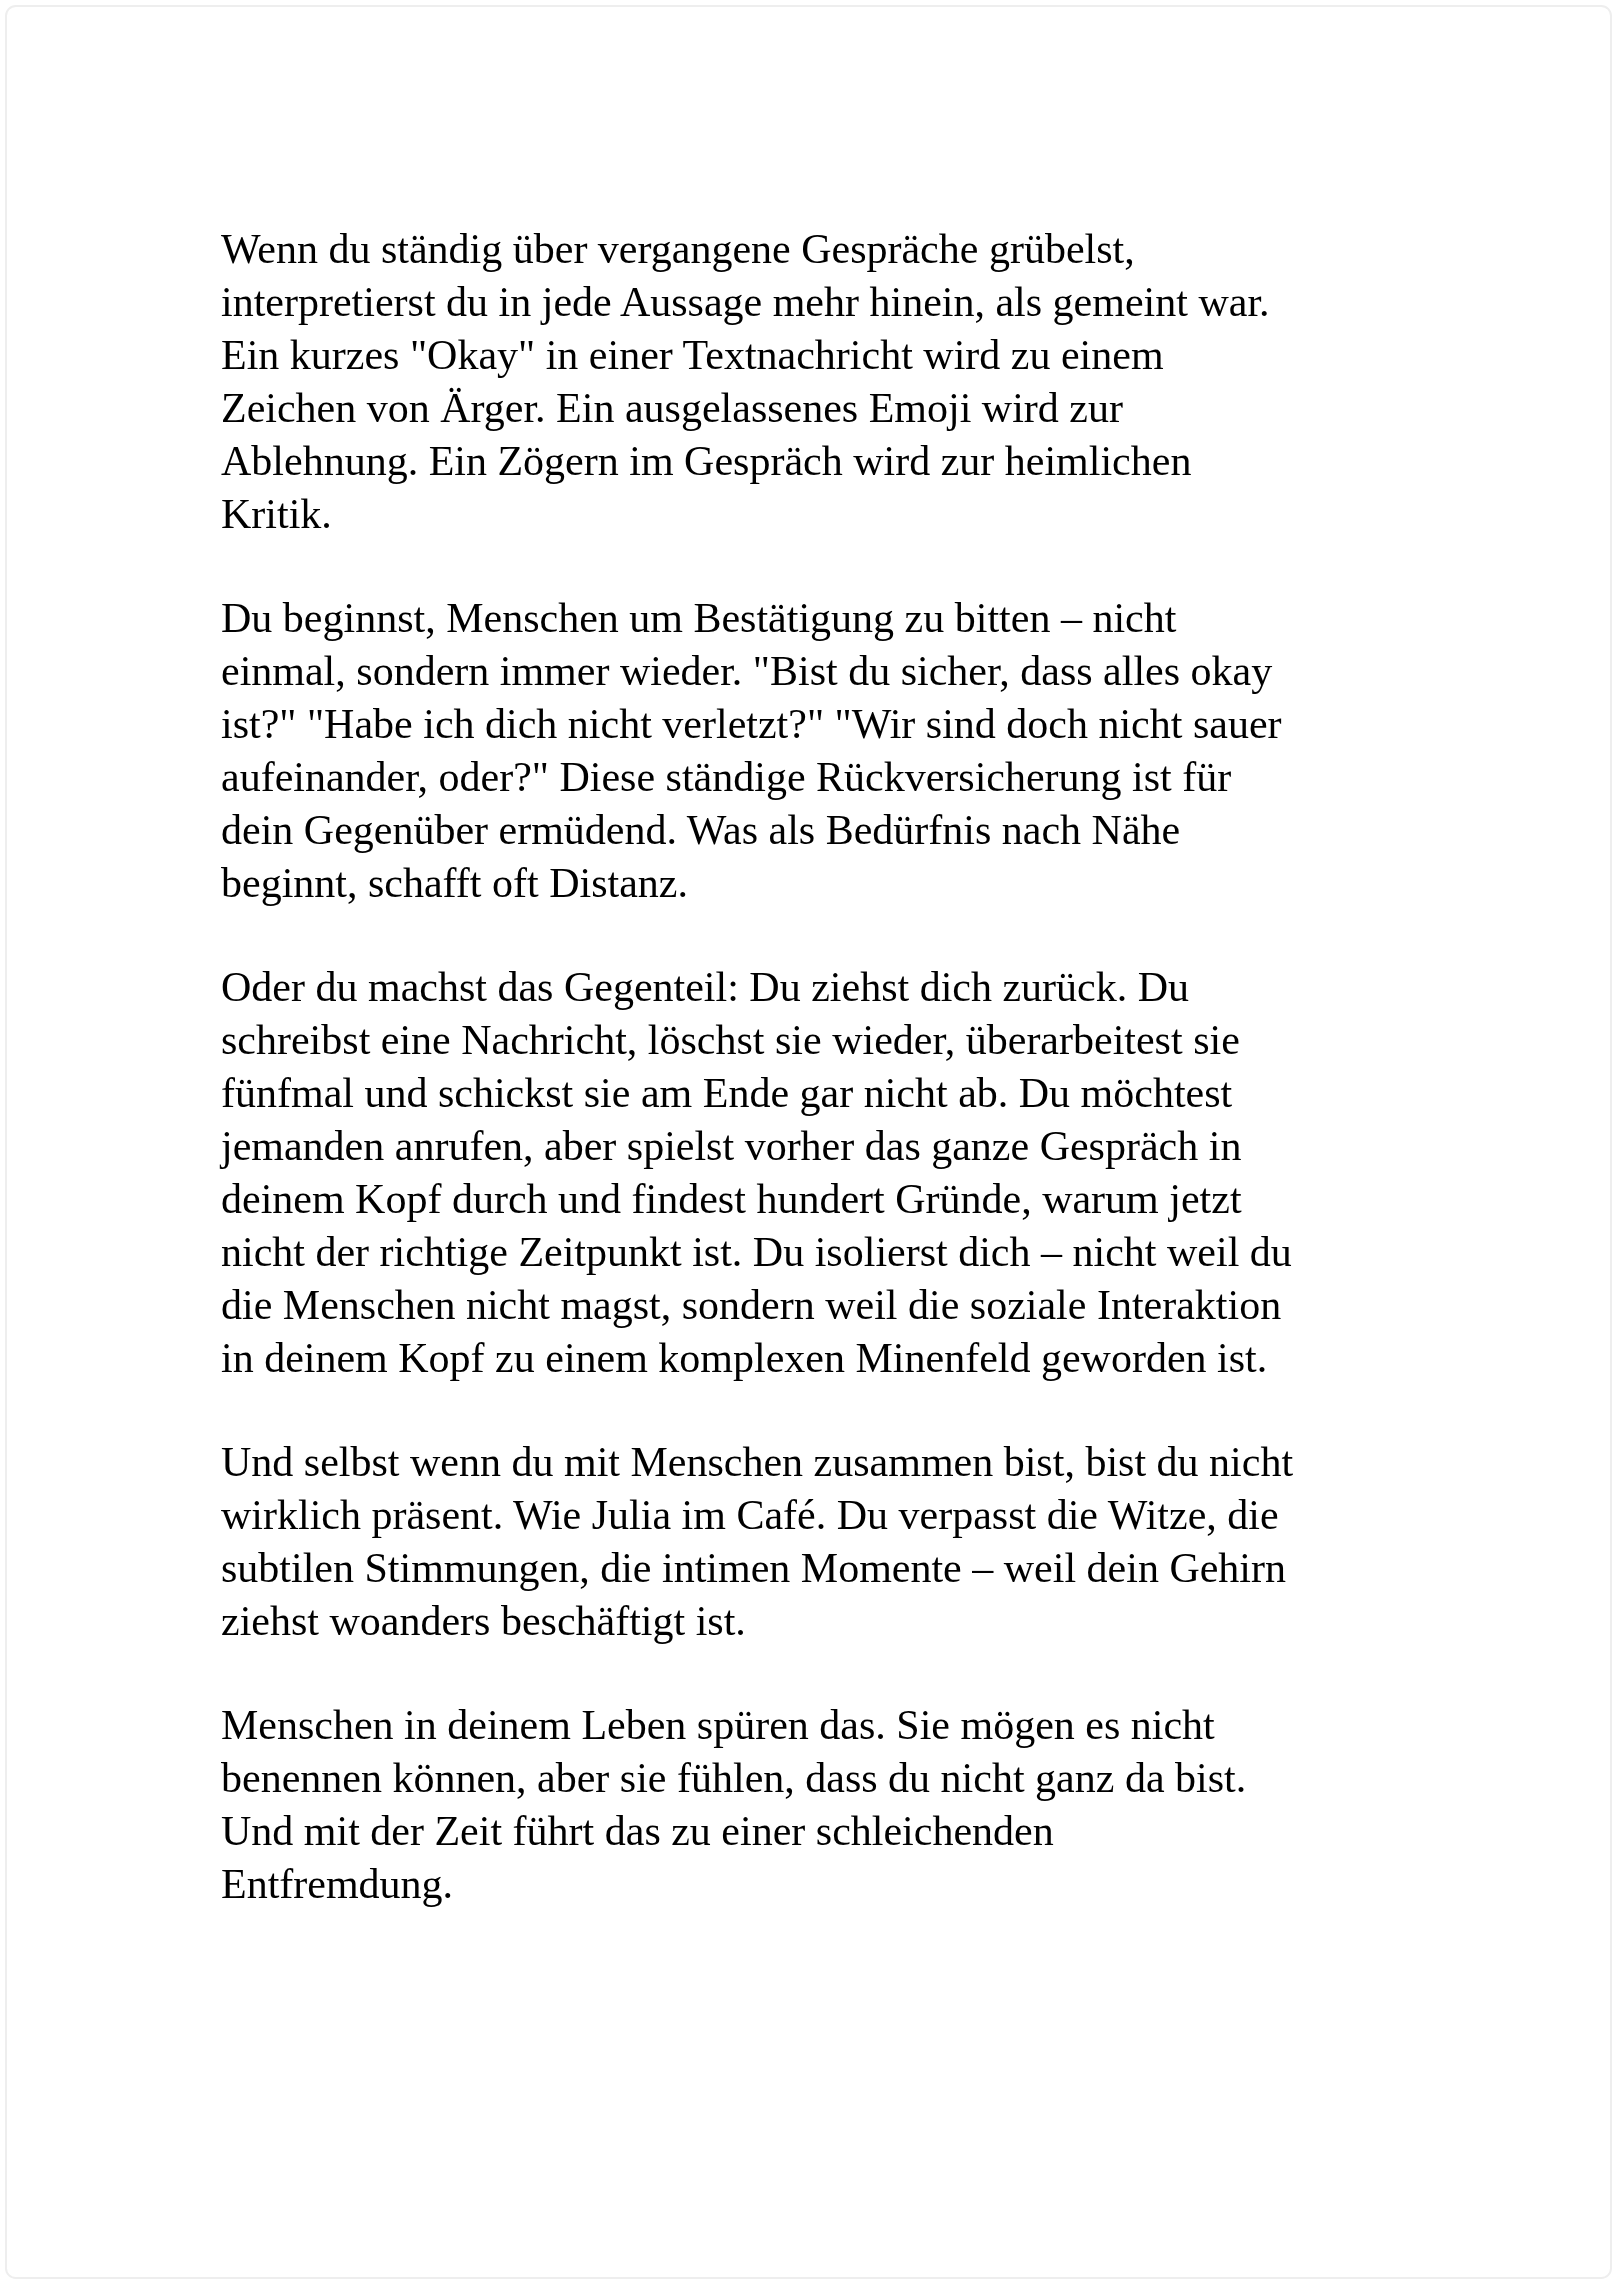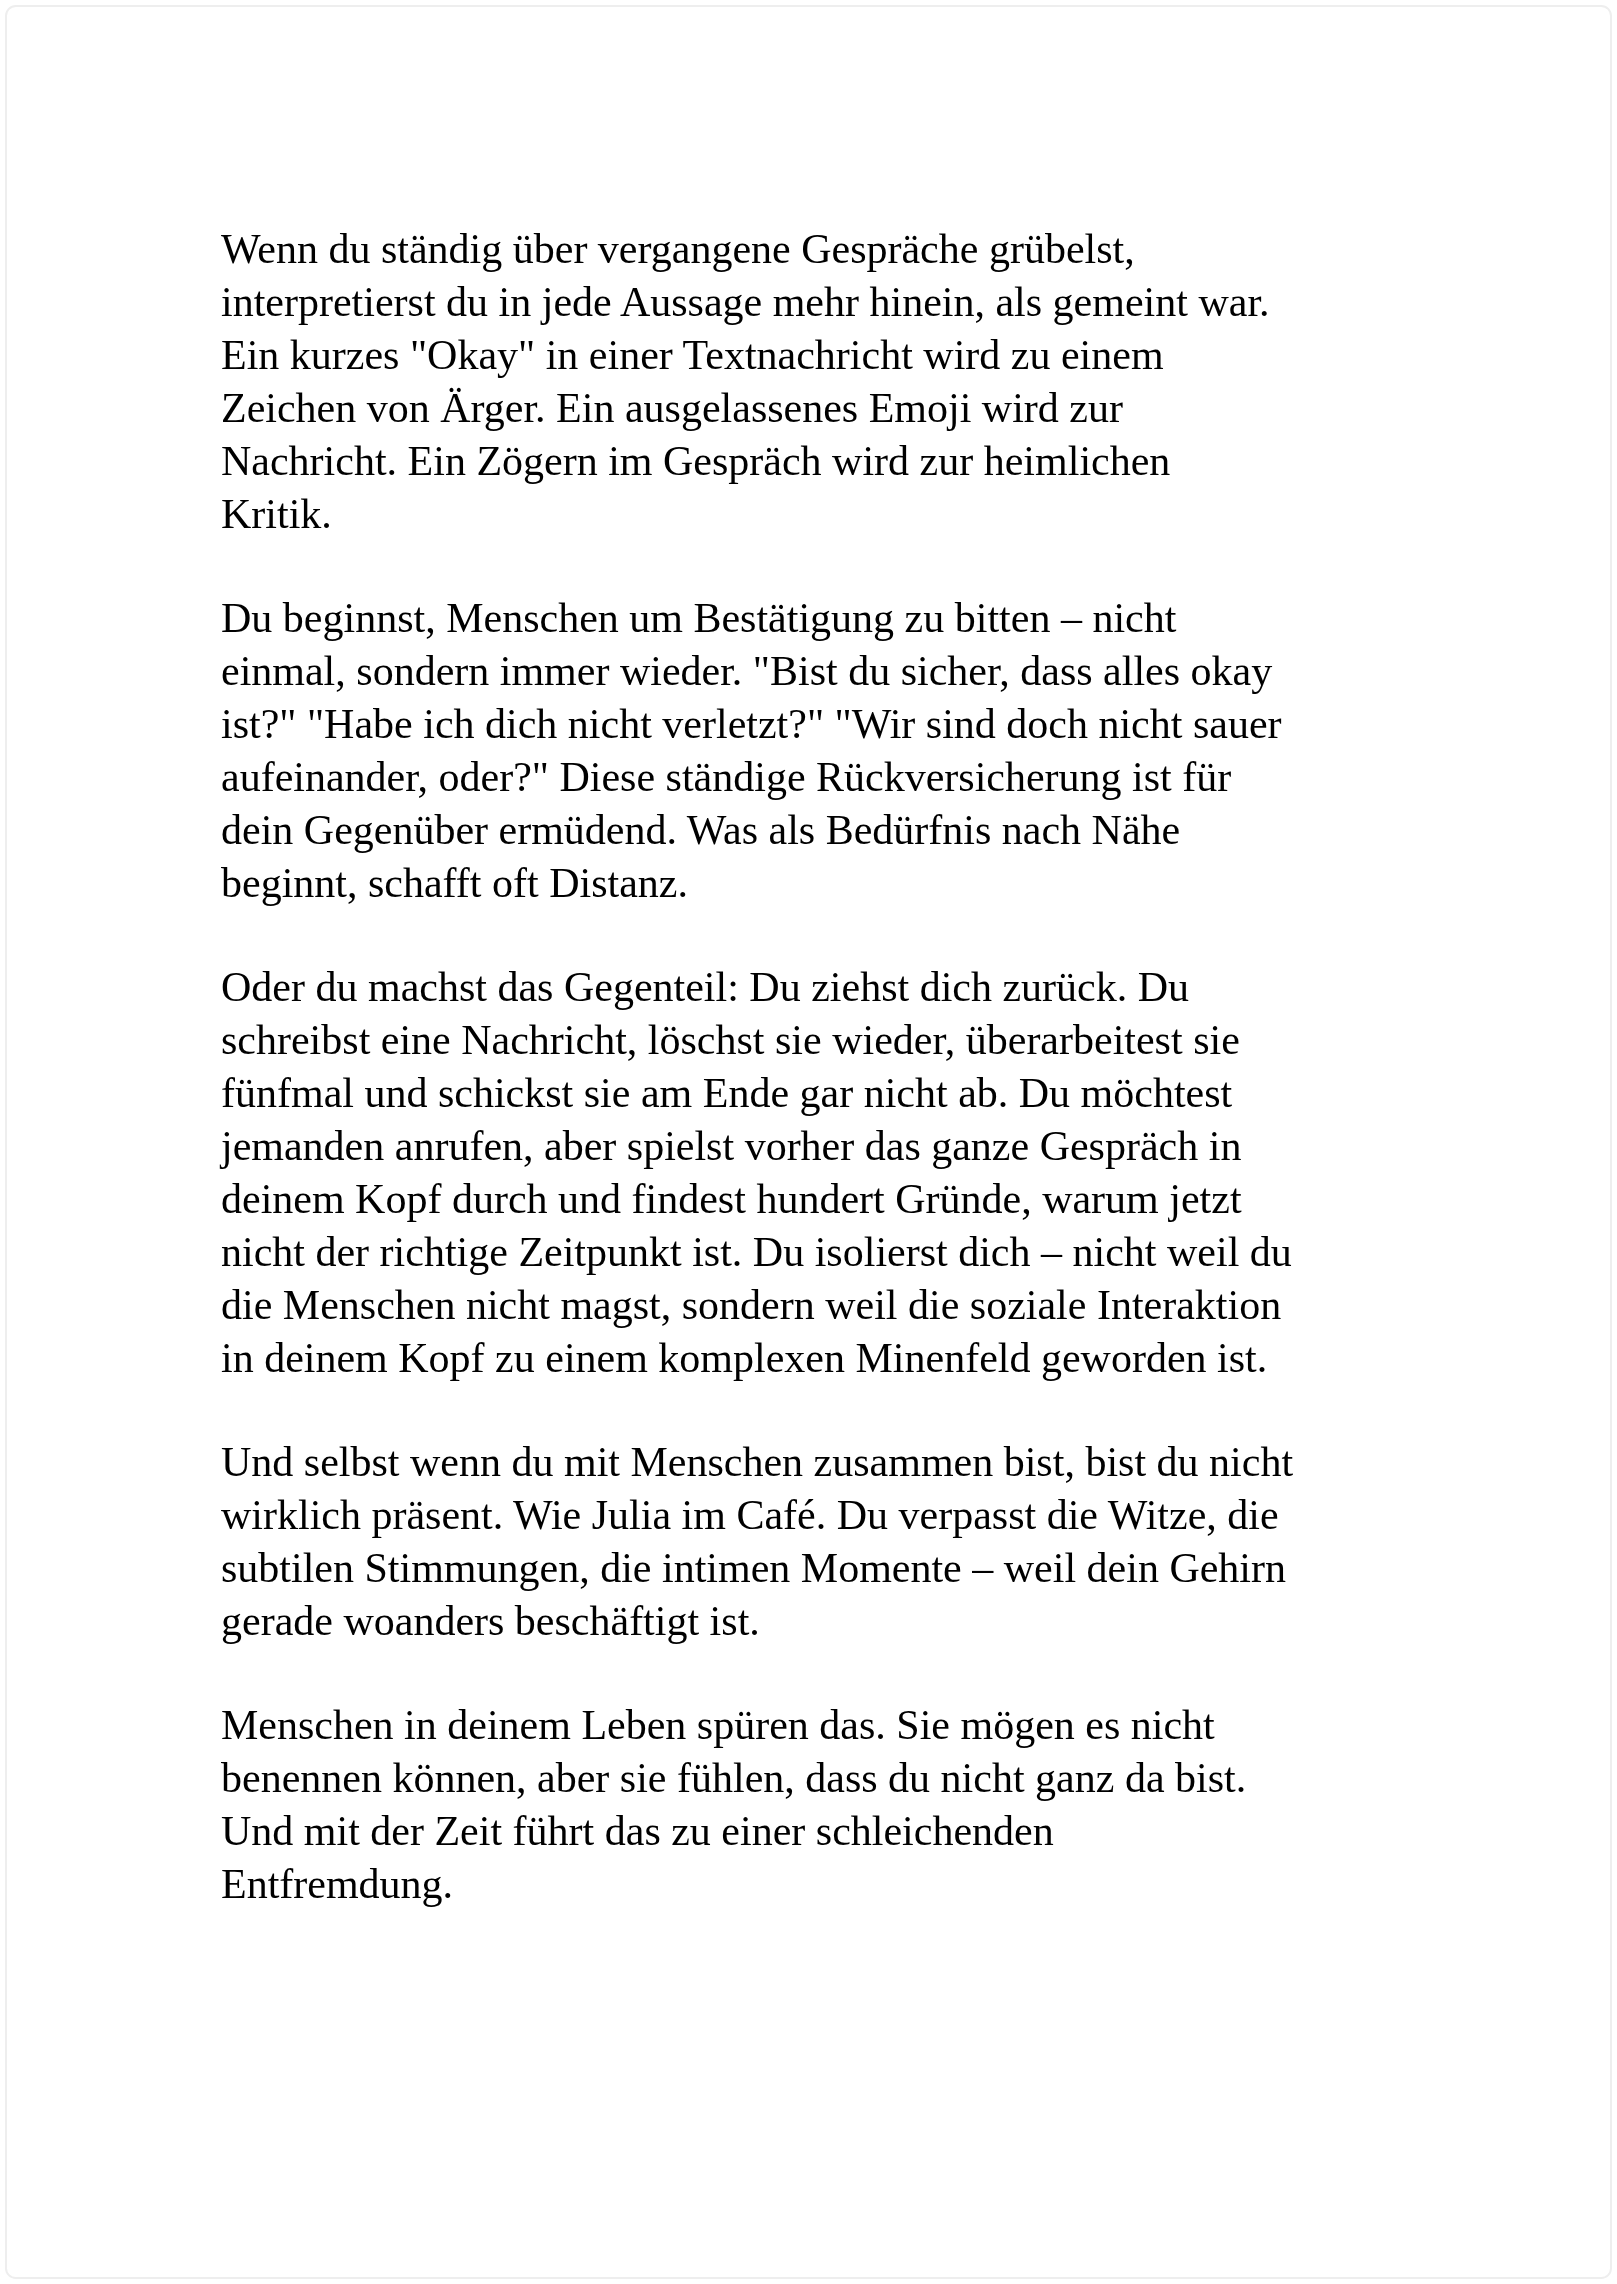--- a/index.html
+++ b/index.html
@@ -44,39 +44,39 @@
 </head>
 <body>
 
 <div class="page">
   <div class="page-frame"></div>
   <main class="page-text">
     <p>Wenn du ständig über vergangene Gespräche grübelst,
 interpretierst du in jede Aussage mehr hinein, als gemeint war.
 Ein kurzes "Okay" in einer Textnachricht wird zu einem
 Zeichen von Ärger. Ein ausgelassenes Emoji wird zur
-Nachricht. Ein Zögern im Gespräch wird zur heimlichen
+Ablehnung. Ein Zögern im Gespräch wird zur heimlichen
 Kritik.</p>
     <p>Du beginnst, Menschen um Bestätigung zu bitten – nicht
 einmal, sondern immer wieder. "Bist du sicher, dass alles okay
 ist?" "Habe ich dich nicht verletzt?" "Wir sind doch nicht sauer
 aufeinander, oder?" Diese ständige Rückversicherung ist für
 dein Gegenüber ermüdend. Was als Bedürfnis nach Nähe
 beginnt, schafft oft Distanz.</p>
     <p>Oder du machst das Gegenteil: Du ziehst dich zurück. Du
 schreibst eine Nachricht, löschst sie wieder, überarbeitest sie
 fünfmal und schickst sie am Ende gar nicht ab. Du möchtest
 jemanden anrufen, aber spielst vorher das ganze Gespräch in
 deinem Kopf durch und findest hundert Gründe, warum jetzt
 nicht der richtige Zeitpunkt ist. Du isolierst dich – nicht weil du
 die Menschen nicht magst, sondern weil die soziale Interaktion
 in deinem Kopf zu einem komplexen Minenfeld geworden ist.</p>
     <p>Und selbst wenn du mit Menschen zusammen bist, bist du nicht
 wirklich präsent. Wie Julia im Café. Du verpasst die Witze, die
 subtilen Stimmungen, die intimen Momente – weil dein Gehirn
-gerade woanders beschäftigt ist.</p>
+ziehst woanders beschäftigt ist.</p>
     <p>Menschen in deinem Leben spüren das. Sie mögen es nicht
 benennen können, aber sie fühlen, dass du nicht ganz da bist.
 Und mit der Zeit führt das zu einer schleichenden
 Entfremdung.</p>
   </main>
 </div>
 
 
 </body></html>

